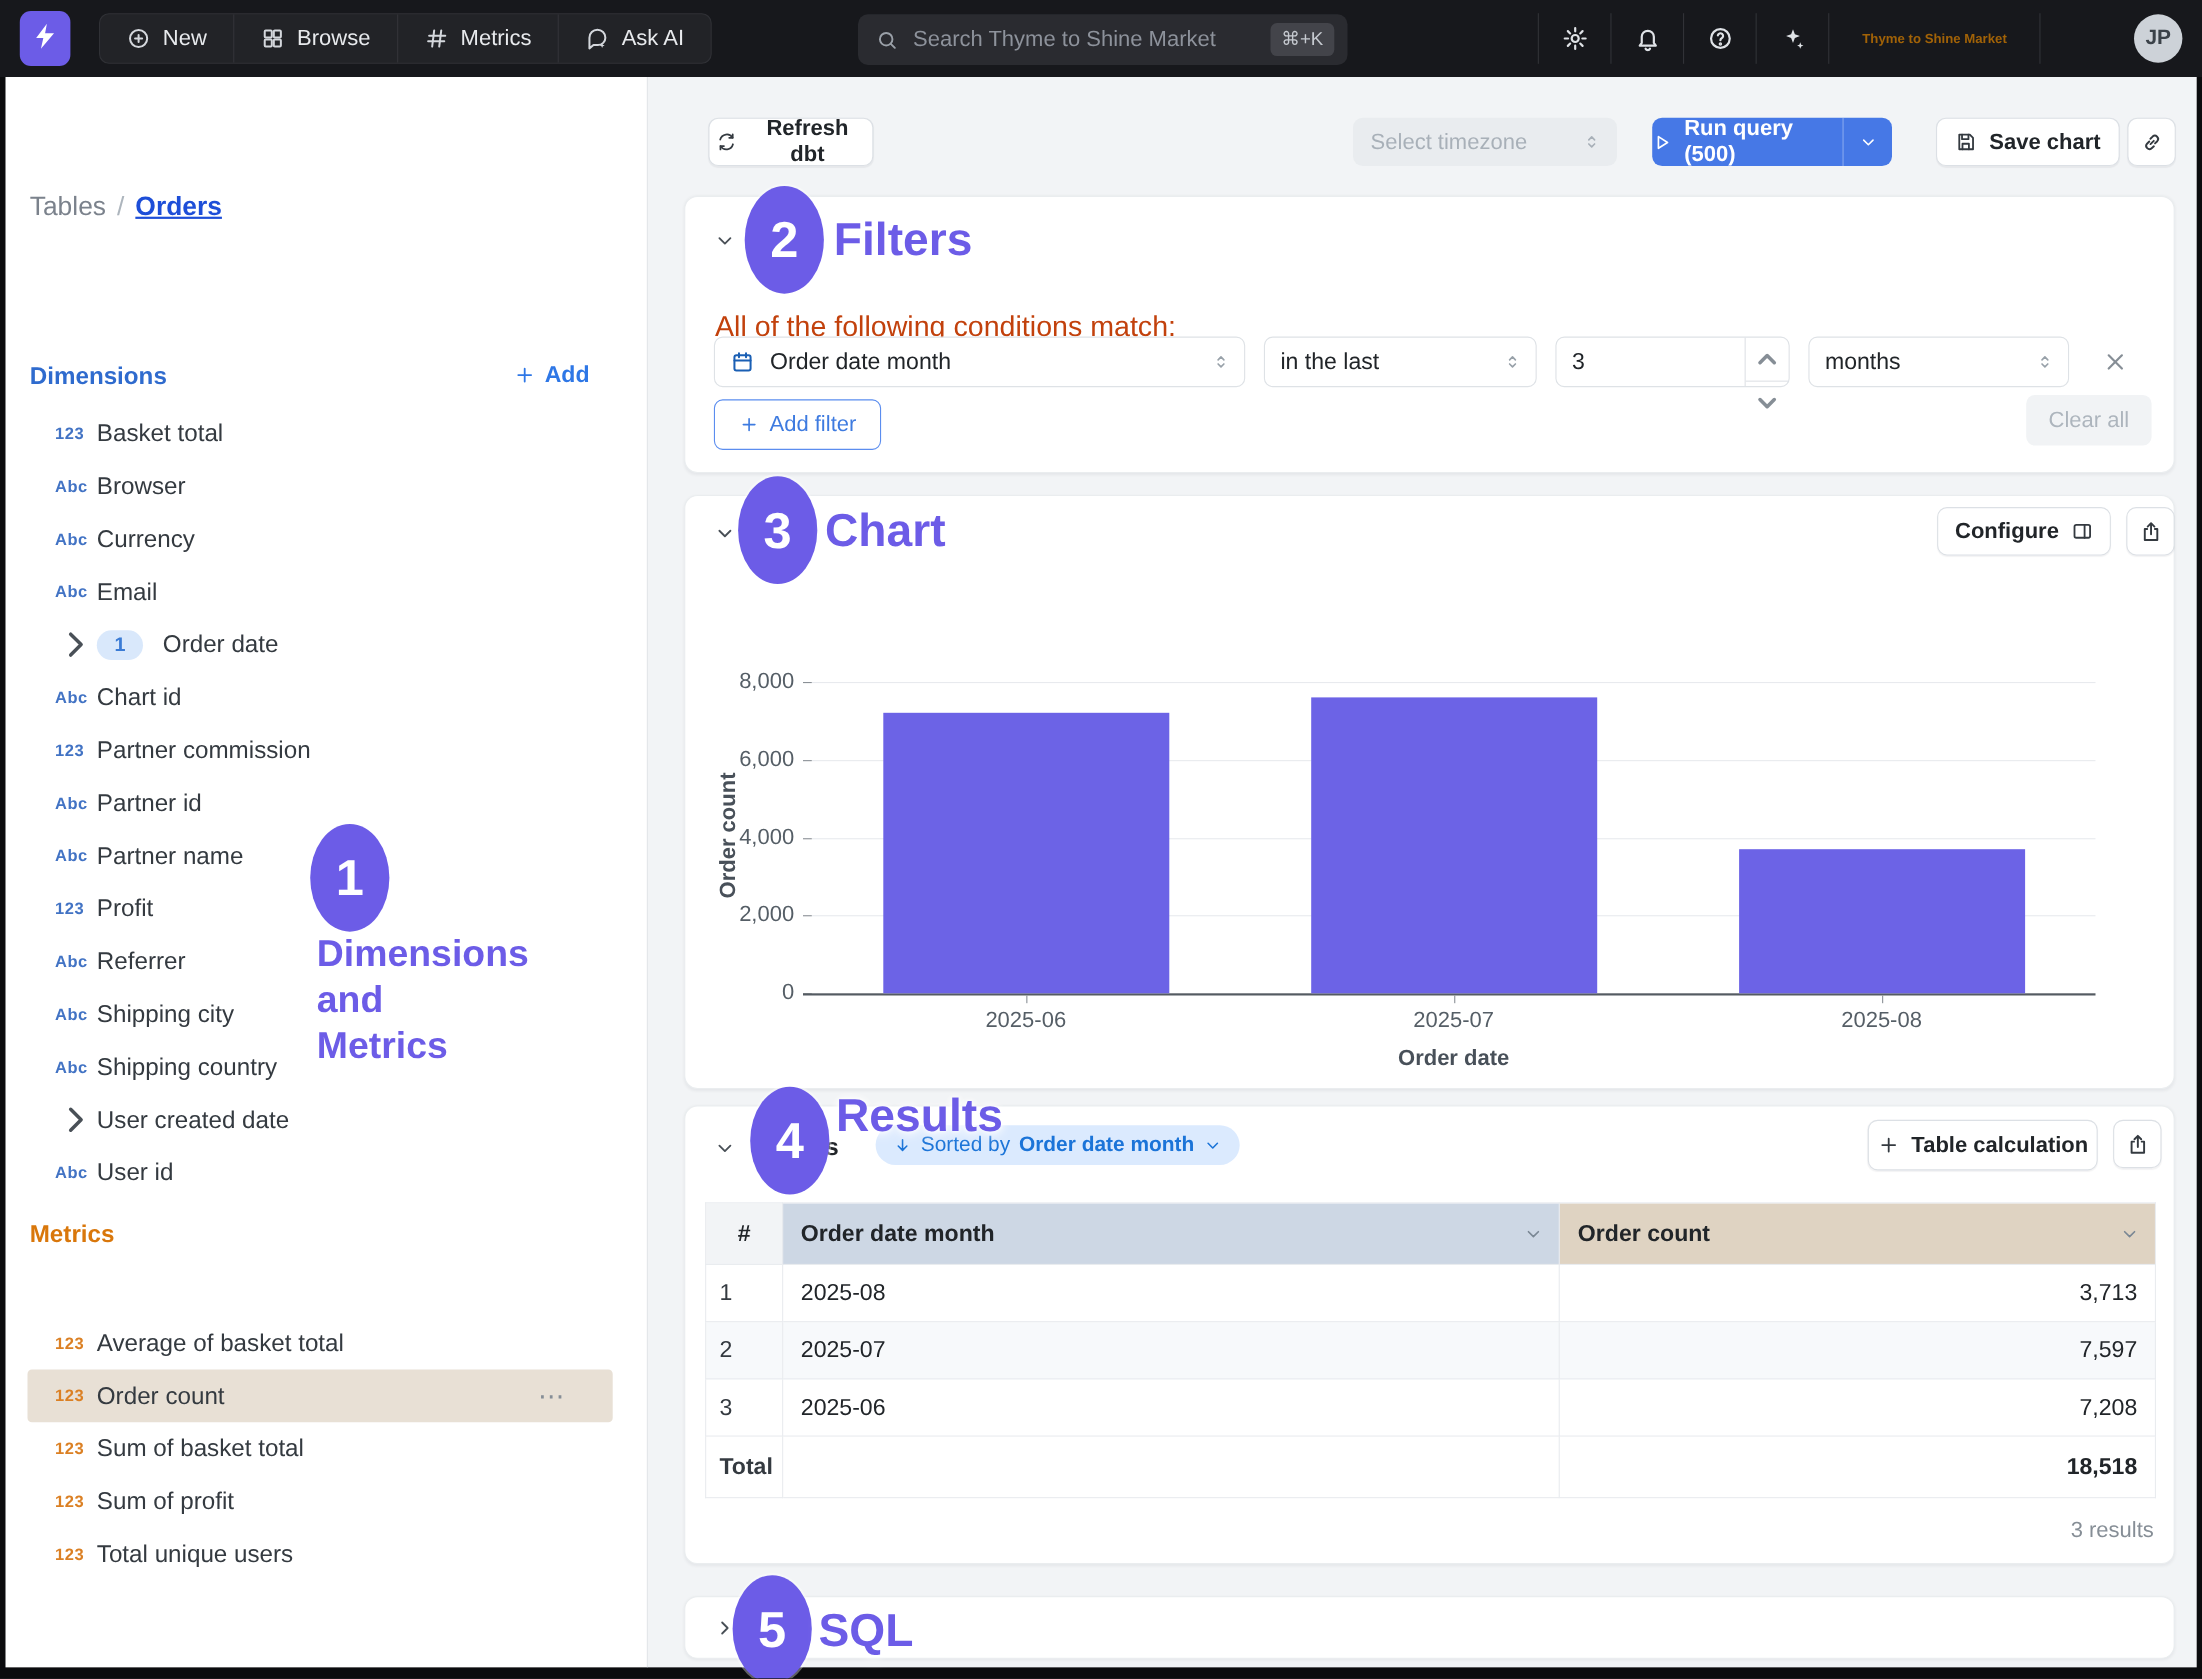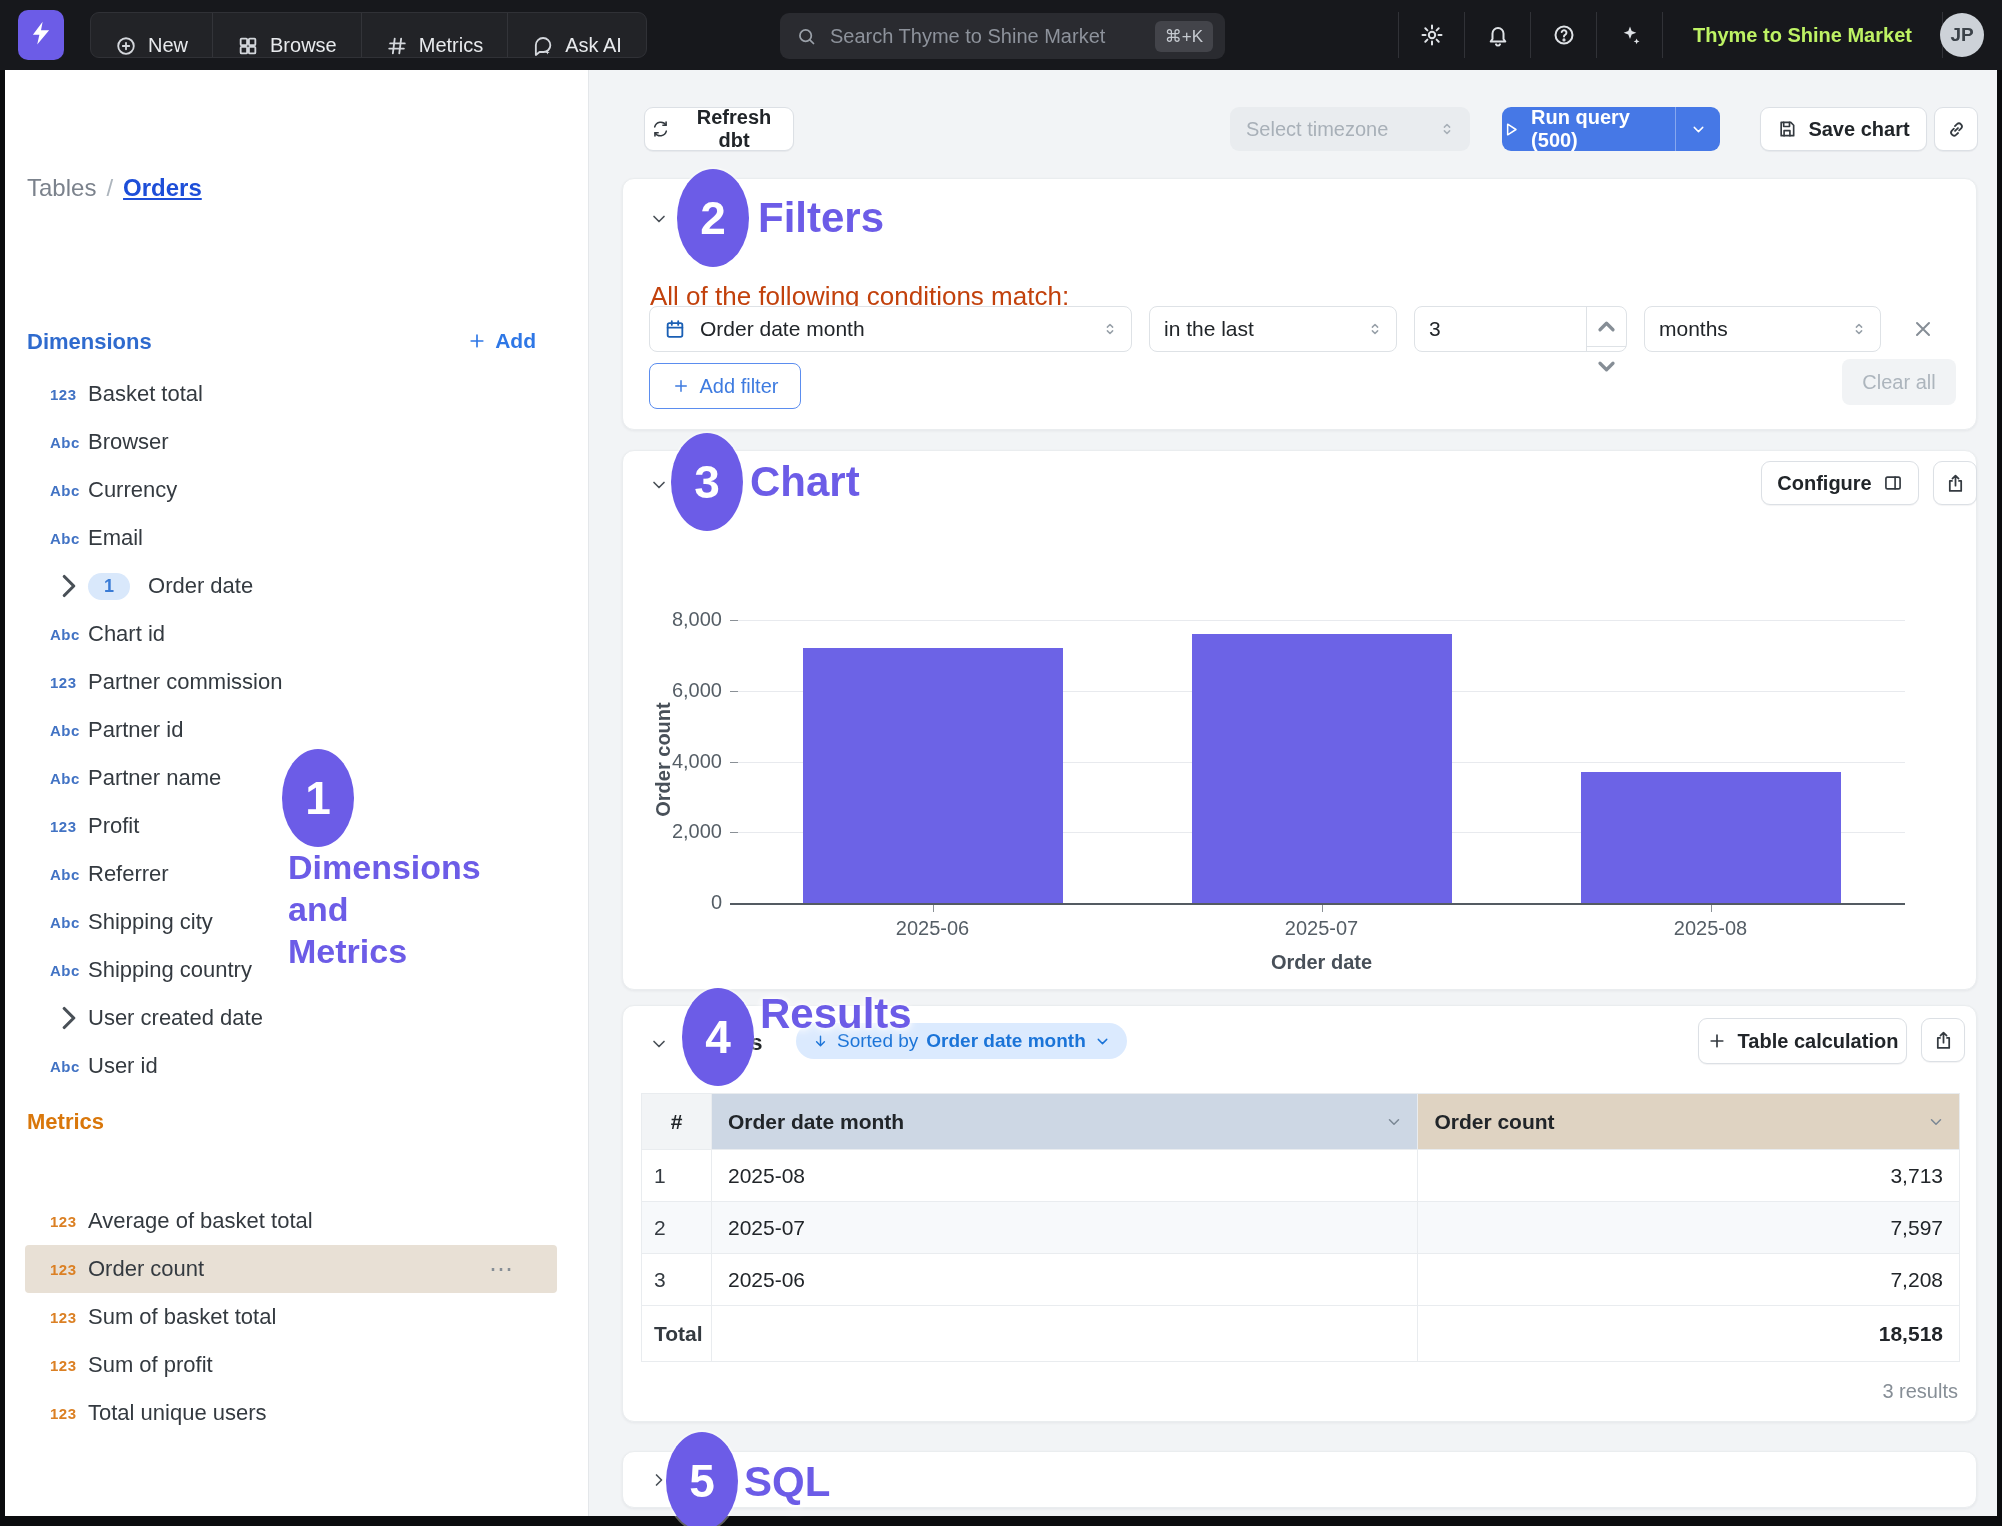--- a/index.html
+++ b/index.html
@@ -4,31 +4,31 @@
 <style>
   html,body{margin:0;padding:0;background:#000;}
   *{box-sizing:border-box;font-family:"Liberation Sans","DejaVu Sans",sans-serif;}
   .screen{position:relative;width:2002px;height:1526px;background:#0b0c0e;overflow:hidden;}
 
   
   .navbar{position:absolute;left:0;top:0;width:2002px;height:70px;background:#17181c;z-index:20;}
   .logo{position:absolute;left:18px;top:10px;width:46px;height:50px;background:#6C5CE7;border-radius:10px;display:flex;align-items:center;justify-content:center;}
   .logo svg{width:26px;height:30px;}
   .nav-group{position:absolute;left:90px;top:12px;height:46px;display:flex;align-items:stretch;background:#222327;border:1px solid #303136;border-radius:9px;overflow:hidden;}
-  .nav-item{display:flex;align-items:flex-end;gap:11px;padding:0 24px;color:#e8eaed;font-size:20px;font-weight:500;border-right:1px solid #333439;cursor:pointer;}
+  .nav-item{display:flex;align-items:center;gap:11px;padding:0 24px;color:#e8eaed;font-size:20px;font-weight:500;border-right:1px solid #333439;cursor:pointer;}
   .nav-item:last-child{border-right:none;}
   .nav-item .ic{width:22px;height:22px;color:#d4d7dc;}
   .nav-search{position:absolute;left:780px;top:13px;width:445px;height:46px;background:#2a2b30;border-radius:9px;display:flex;align-items:center;padding:0 12px 0 16px;}
   .nav-search .ic{width:21px;height:21px;color:#9aa0a8;flex:0 0 auto;}
   .nav-search .ph{margin-left:13px;color:#8d929b;font-size:20px;flex:1;}
   .kbd{background:#43444a;color:#c6cad0;border-radius:6px;font-size:17px;padding:5px 10px;}
   .nav-right{position:absolute;left:1398px;top:12px;height:46px;display:flex;align-items:stretch;}
   .nav-ic-btn{width:66px;display:flex;align-items:center;justify-content:center;color:#dfe2e6;border-left:1px solid #313237;cursor:pointer;}
   .nav-ic-btn .ic{width:24px;height:24px;}
-  .nav-project{display:flex;align-items:center;padding:0 30px;border-left:1px solid #313237;border-right:1px solid #313237;color:#bef264;font-size:20px;font-weight:600;}
+  .nav-project{display:flex;align-items:center;padding:0 30px;border-left:1px solid #313237;border-right:1px solid #313237;color:#a16207;font-size:12px;font-weight:600;}
   .avatar{position:absolute;left:1940px;top:13px;width:44px;height:44px;border-radius:50%;background:#cdd2d8;color:#3b4249;font-weight:700;font-size:19px;display:flex;align-items:center;justify-content:center;}
 
   
   .sidebar{position:absolute;left:5px;top:70px;width:584px;height:1446px;background:#fff;border-right:1px solid #e4e7ea;z-index:10;}
   .crumbs{position:absolute;left:22px;top:104px;font-size:24px;}
   .crumb-root{color:#7b828c;}
   .crumb-sep{color:#adb5bd;margin:0 10px;}
   .crumb-cur{color:#1d4ed8;font-weight:700;text-decoration:underline;}
   .side-search{position:absolute;left:22px;top:158px;width:538px;height:56px;border:1px solid #ced4da;border-radius:10px;display:flex;align-items:center;padding:0 16px;background:#fff;}
   .side-search .ic{width:22px;height:22px;color:#9aa1a9;}

